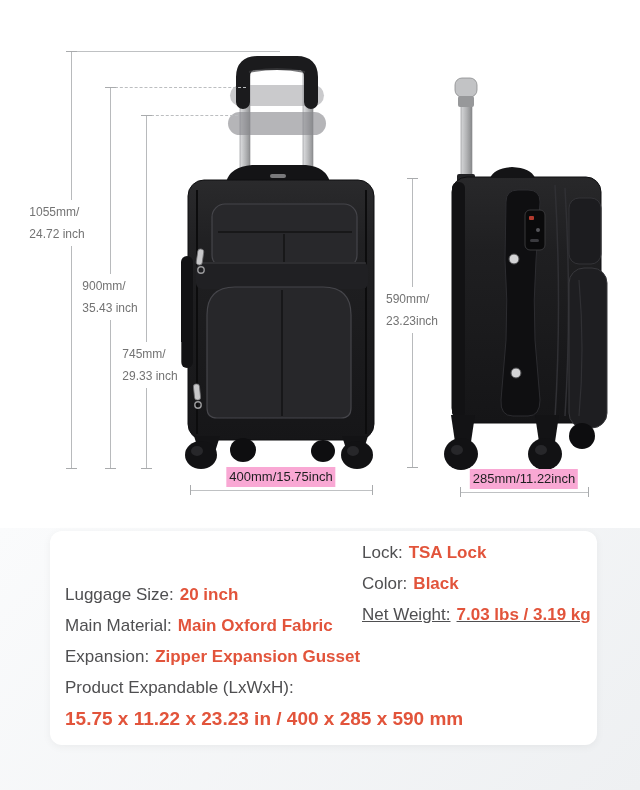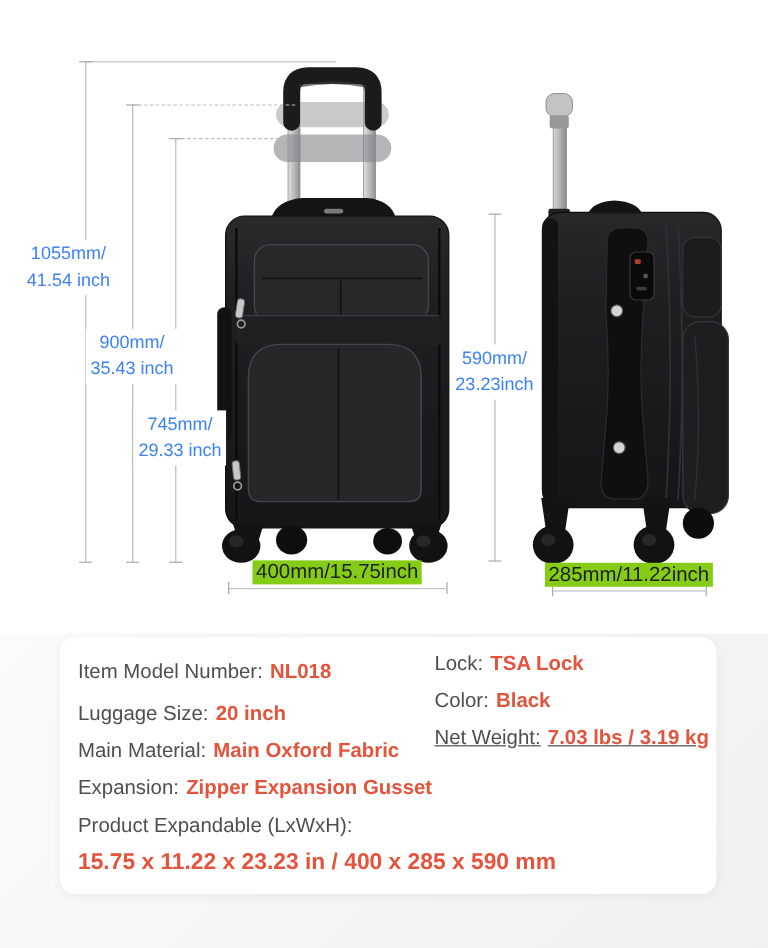--- a/index.html
+++ b/index.html
@@ -7,24 +7,24 @@
   .stage{position:relative;width:640px;height:790px;background:#ffffff;overflow:hidden;}
   .lower-bg{position:absolute;left:0;top:528px;width:640px;height:262px;
     background:linear-gradient(135deg,#fafbfc 0%,#eef0f2 100%);}
   
   .vline{position:absolute;width:1px;background:#b8babc;}
   .hline{position:absolute;height:1px;background:#bfc1c3;}
   .dashline{position:absolute;height:0;border-top:1px dashed #bcbec0;}
   .cap-h{position:absolute;width:11px;height:1px;background:#a9abad;}
   .cap-v{position:absolute;width:1px;height:10px;background:#a9abad;}
   
-  .mlabel{position:absolute;transform:translateX(-50%);text-align:center;
-    background:#ffffff;padding:1px 4px;color:#3b82f6;font-size:15px;line-height:22px;white-space:nowrap;}
+  .mlabel{position:absolute;transform:translateX(-50%);text-align:left;
+    background:#ffffff;padding:1px 4px;color:#737373;font-size:12px;line-height:22px;white-space:nowrap;}
   .mlabel-h{position:absolute;transform:translateX(-50%);text-align:center;
-    color:#1f1f21;font-size:17px;line-height:20px;white-space:nowrap;background:#84cc16;padding:0 3px;}
+    color:#1f1f21;font-size:13px;line-height:20px;white-space:nowrap;background:#f9a8d4;padding:0 3px;}
   
   .spec-card{position:absolute;left:50px;top:531px;width:547px;height:214px;background:#ffffff;
     border-radius:12px;box-shadow:0 2px 8px rgba(0,0,0,0.05);}
   .spec-row{position:absolute;white-space:nowrap;font-size:17px;color:#4f4f51;}
   .spec-value{color:#e2543b;font-weight:700;margin-left:6px;}
   .dims-line{font-size:19px;}
   .dims-line .spec-value{margin-left:0;text-align:right;}
   svg{display:block;}
 </style>
 </head>
@@ -195,41 +195,38 @@
   <div class="hline" style="left:190px;top:490px;width:182px;"></div>
   <div class="cap-v" style="left:190px;top:485px;"></div>
   <div class="cap-v" style="left:372px;top:485px;"></div>
 
   <div class="hline" style="left:460px;top:492px;width:128px;"></div>
   <div class="cap-v" style="left:460px;top:487px;"></div>
   <div class="cap-v" style="left:588px;top:487px;"></div>
 
   <div class="mlabel" style="left:57px;top:200px;">
     <span>1055mm/</span><br>
-    <span>41.54 inch</span>
+    <span>24.72 inch</span>
   </div>
   <div class="mlabel" style="left:110px;top:274px;">
     <span>900mm/</span><br>
     <span>35.43 inch</span>
   </div>
   <div class="mlabel" style="left:150px;top:342px;">
     <span>745mm/</span><br>
     <span>29.33 inch</span>
   </div>
   <div class="mlabel" style="left:412px;top:287px;">
     <span>590mm/</span><br>
     <span>23.23inch</span>
   </div>
   <div class="mlabel-h" style="left:281px;top:467px;"><span>400mm/15.75inch</span></div>
   <div class="mlabel-h" style="left:524px;top:469px;"><span>285mm/11.22inch</span></div>
 
   <div class="spec-card">
-    <div class="spec-row" style="left:15px;top:19px;">
-      <span>Item Model Number:</span><span class="spec-value">NL018</span>
-    </div>
     <div class="spec-row" style="left:15px;top:54px;">
       <span>Luggage Size:</span><span class="spec-value">20 inch</span>
     </div>
     <div class="spec-row" style="left:15px;top:85px;">
       <span>Main Material:</span><span class="spec-value">Main Oxford Fabric</span>
     </div>
     <div class="spec-row" style="left:15px;top:116px;">
       <span>Expansion:</span><span class="spec-value">Zipper Expansion Gusset</span>
     </div>
     <div class="spec-row" style="left:15px;top:147px;">

